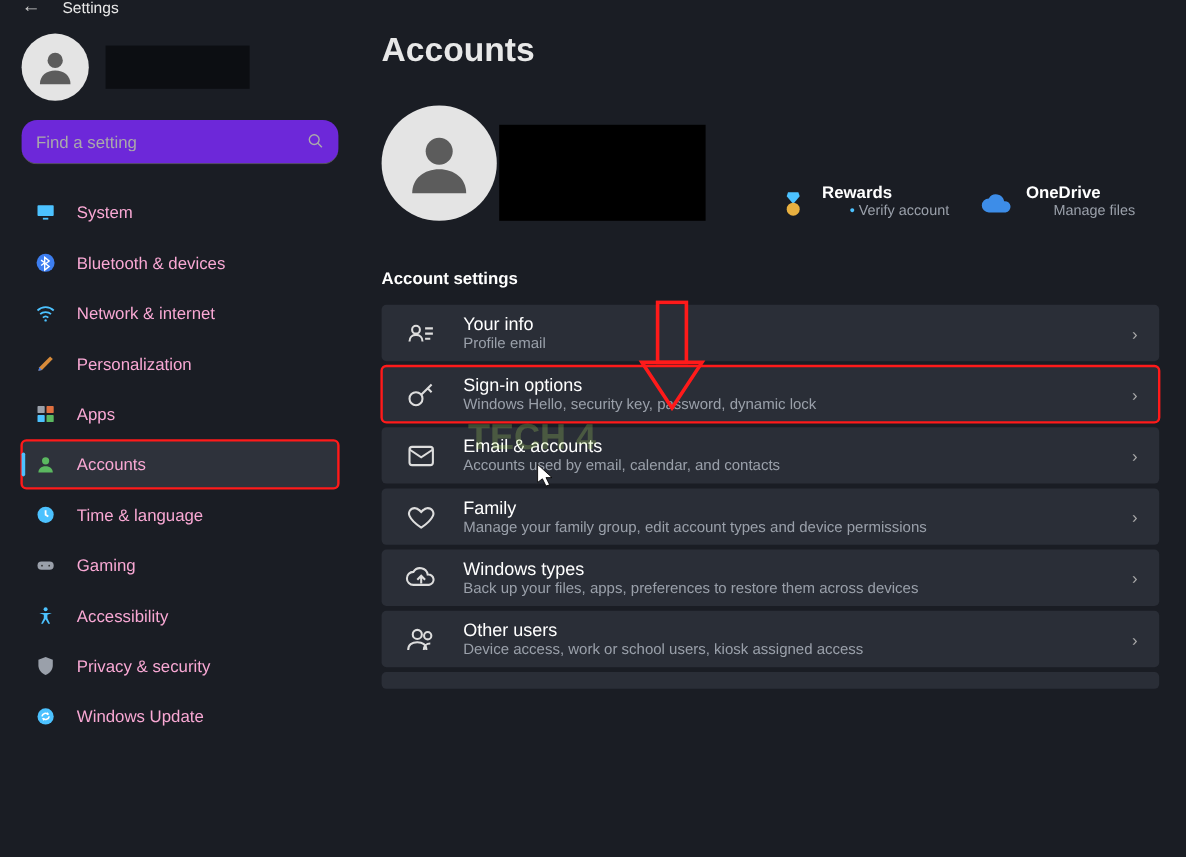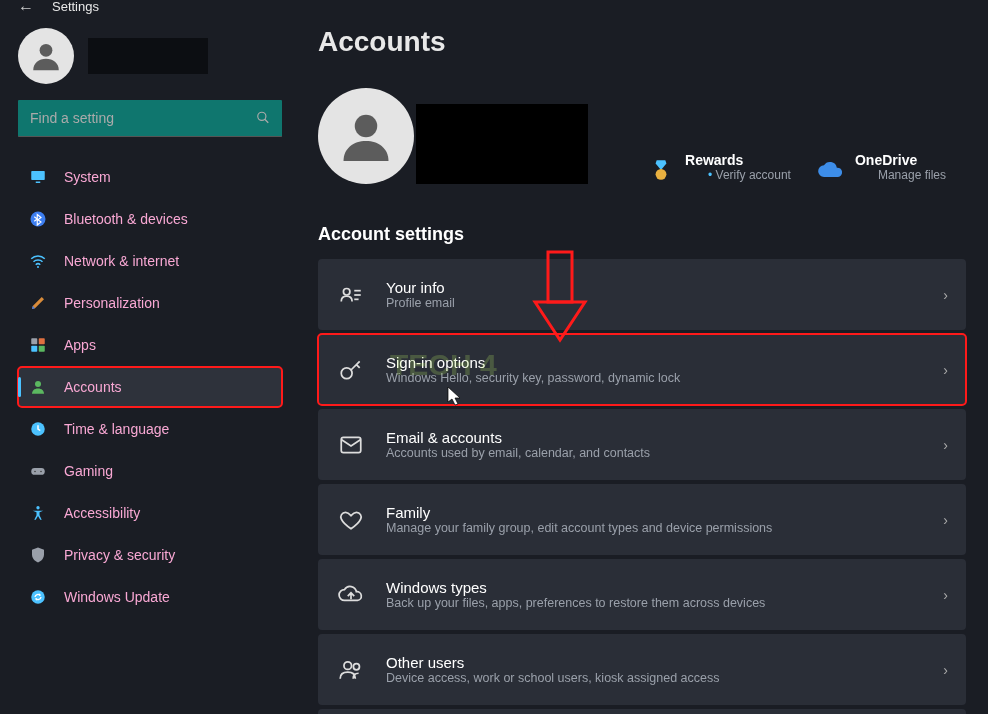--- a/index.html
+++ b/index.html
@@ -46,24 +46,24 @@
   .user-name-blk {
     width: 120px; height: 36px;
     background: #0c0e12;
   }
   .search-wrap {
     position: relative;
     margin-bottom: 18px;
   }
   .search-input {
     width: 100%;
-    background: #0f766e;
+    background: #6d28d9;
     border: none;
     border-bottom: 1px solid #555;
-    border-radius: 1px;
+    border-radius: 13px;
     padding: 10px 36px 10px 12px;
     color: #ccc;
     font-size: 14px;
   }
   .search-input::placeholder { color: #aaa; }
   .search-icon {
     position: absolute; right: 12px; top: 50%;
     transform: translateY(-50%);
     color: #aaa; font-size: 14px;
   }
@@ -131,30 +131,30 @@
     display:flex; align-items:flex-start; gap:10px;
     margin-right: 20px;
   }
   .tile-icon { width:28px;height:28px;margin-top:4px;display:flex;align-items:center;justify-content:center;}
   .tile-txt .t1 { font-size:14px; font-weight:600; color:#fff; }
   .tile-txt .t2 { font-size:12px; color:#9aa0aa;margin-left:23px; }
   .tile-txt .t2.dot::before {
     content:"• "; color:#4cc2ff;
   }
   .section-title {
-    font-size: 18px;
+    font-size: 14px;
     font-weight:600;
     margin-bottom: 14px;
     color:#fff;
   }
   .setting-item {
     display:flex; align-items:center;
     background:#2a2e37;
     border-radius:4px;
-    padding: 20px 18px;
+    padding: 8px 18px;
     margin-bottom:4px;
     cursor:pointer;
     gap:20px;
     position:relative;
   }
   .setting-icon {
     width:30px;height:30px;
     display:flex;align-items:center;justify-content:center;
     flex-shrink:0;
     color:#ddd;

